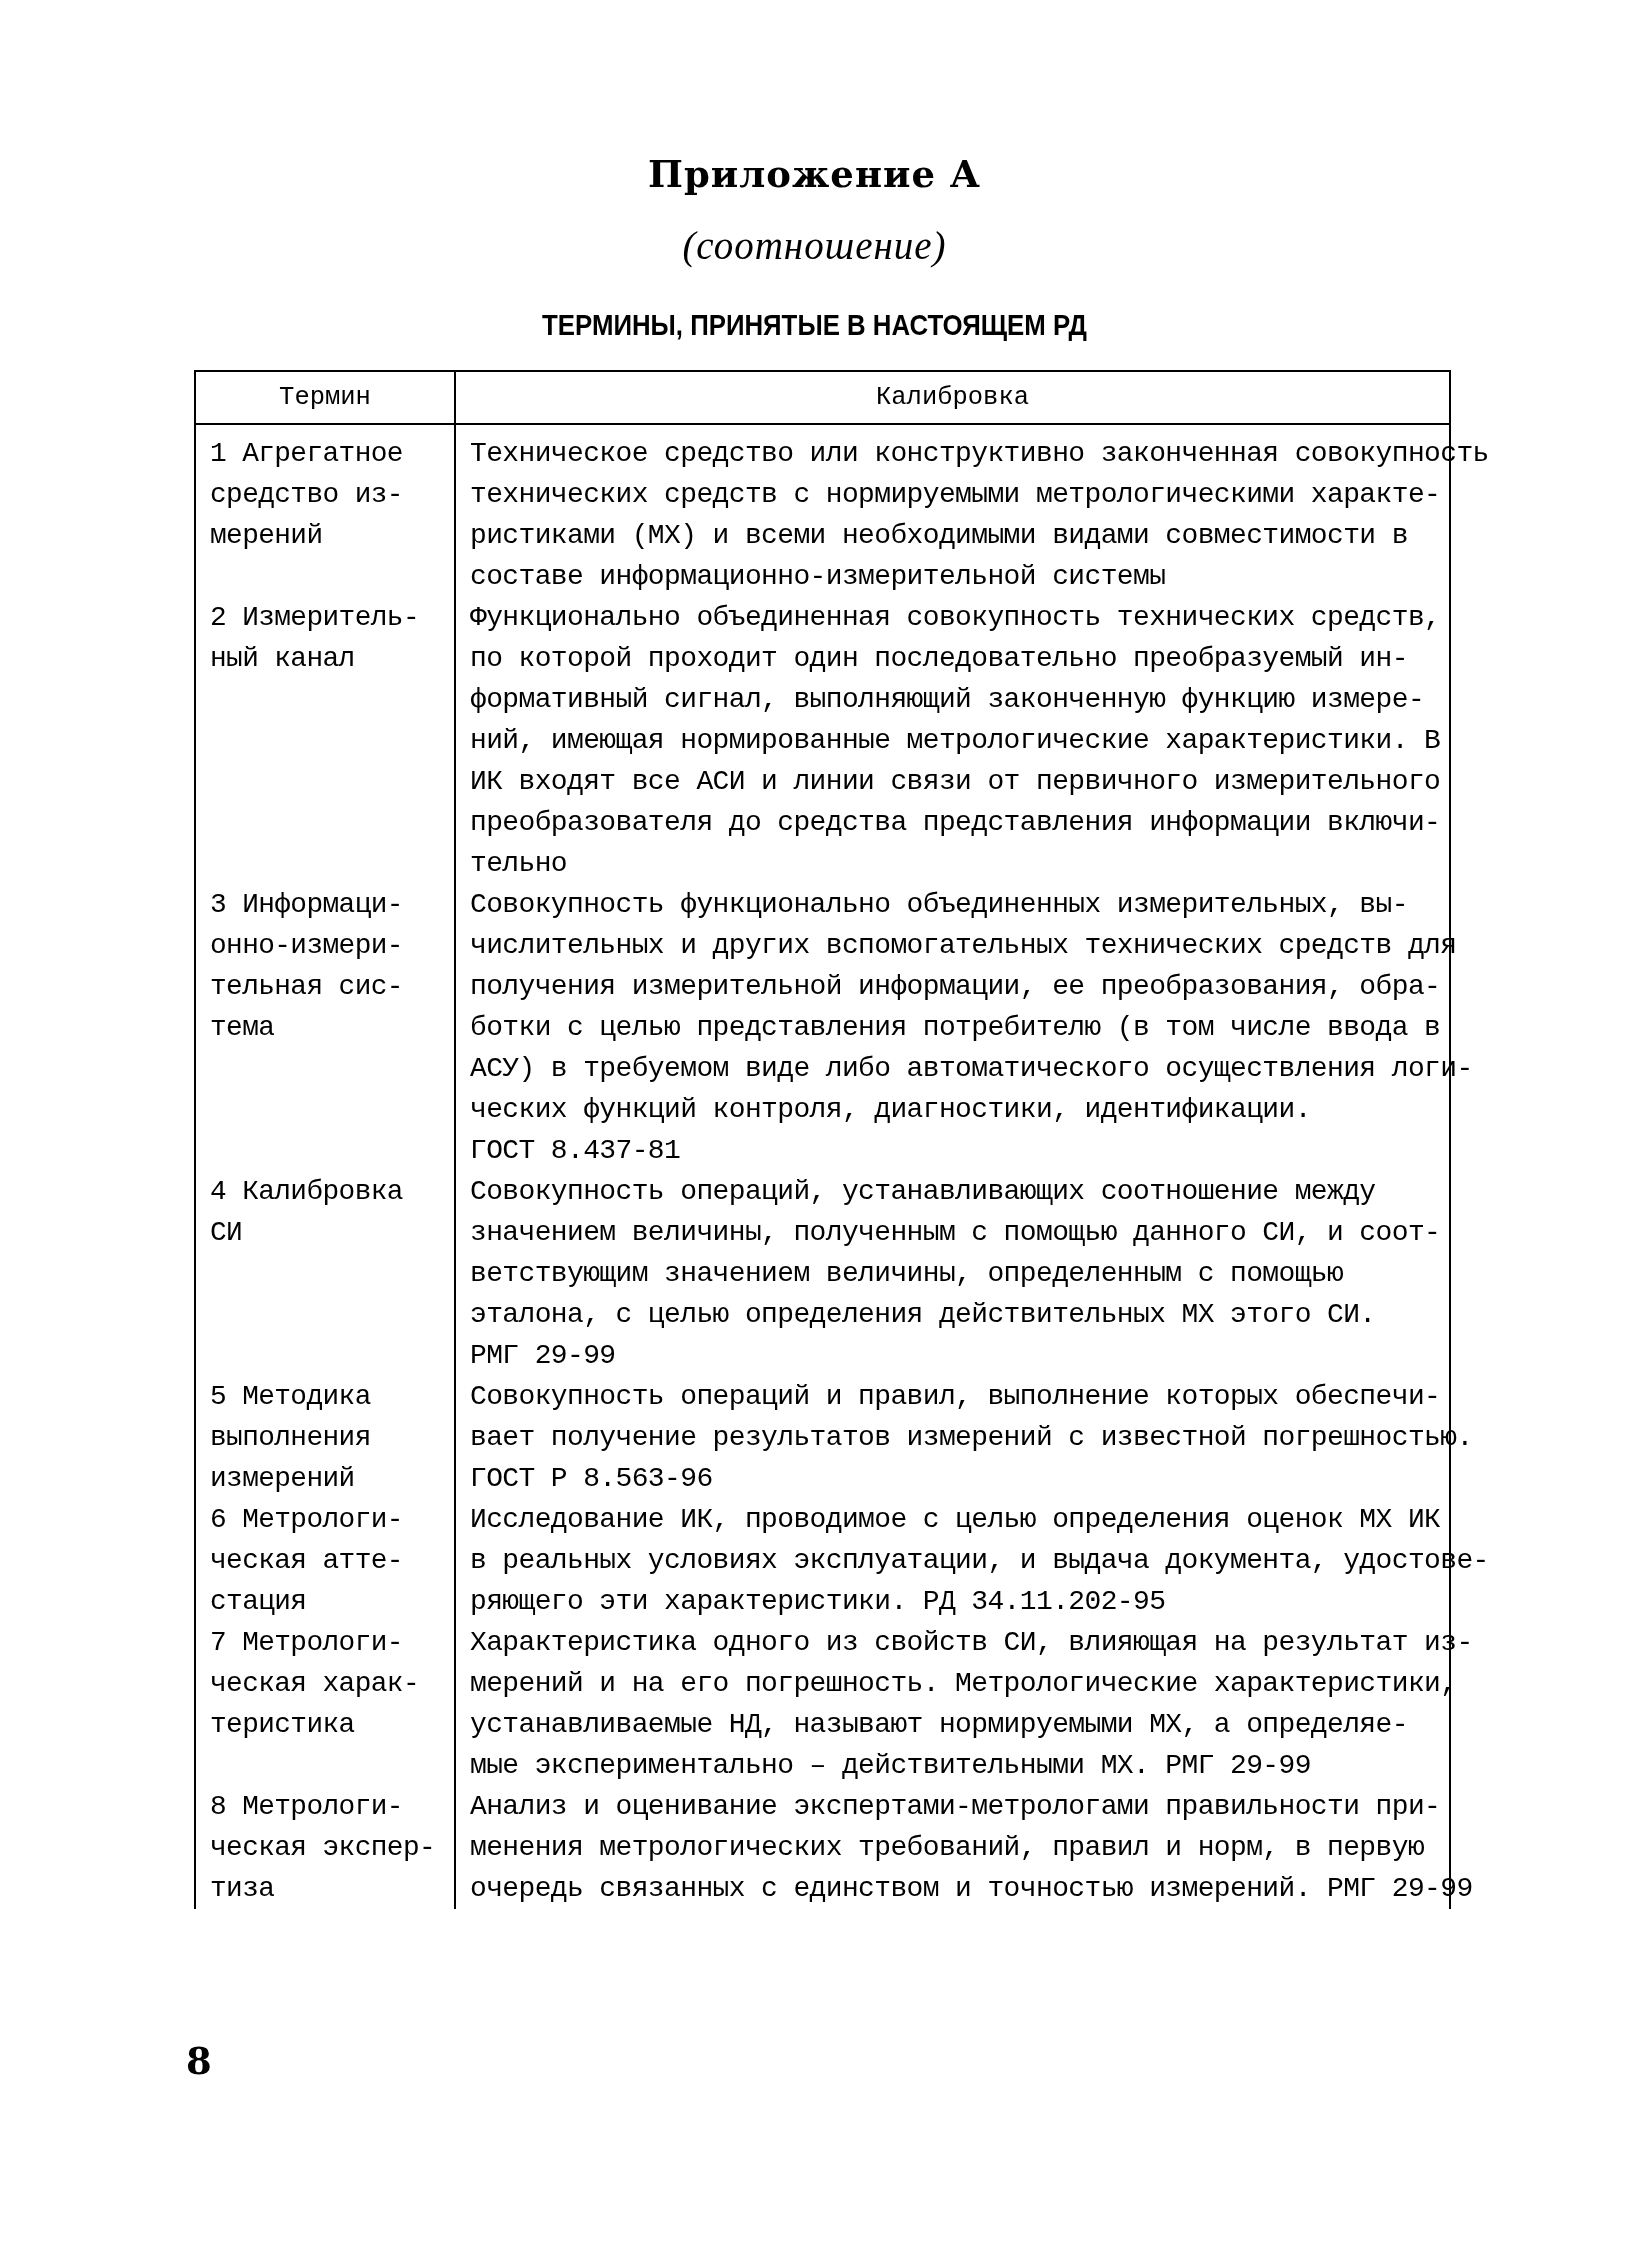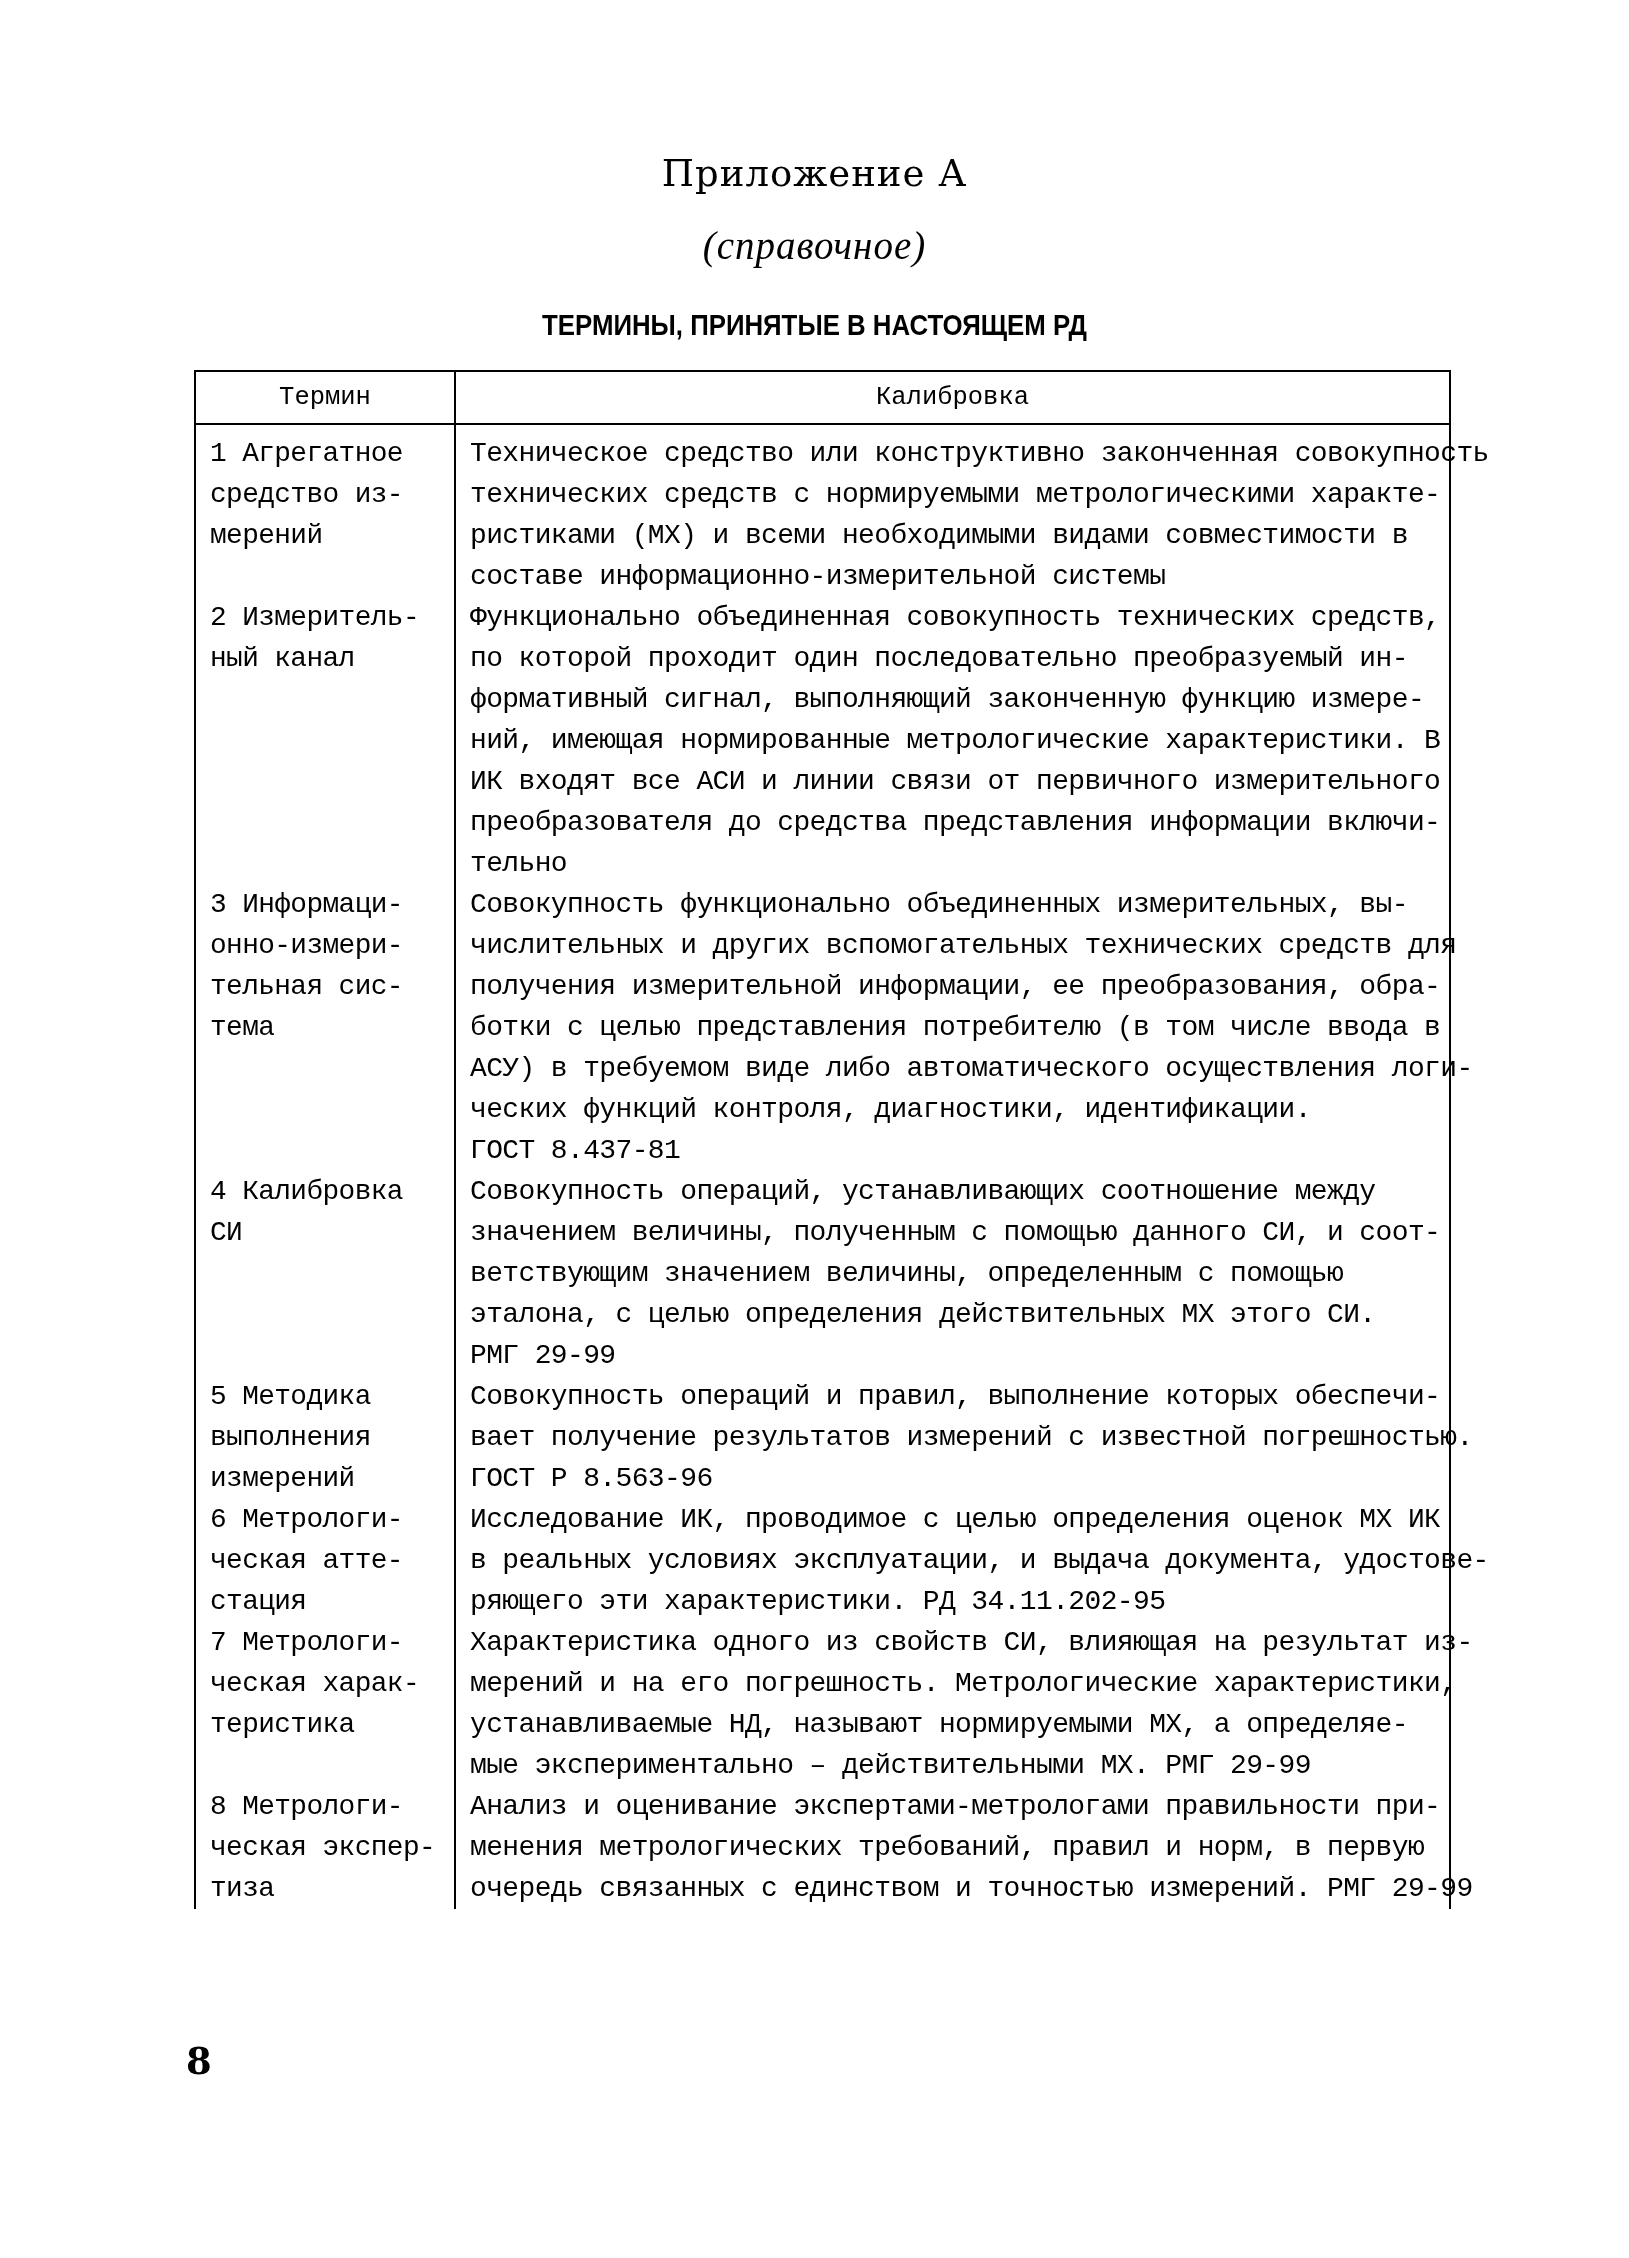--- a/index.html
+++ b/index.html
@@ -2,21 +2,21 @@
 <html><head>
 <meta charset="utf-8">
 <style>
   html, body { margin: 0; padding: 0; background: #ffffff; }
   body { width: 1629px; height: 2258px; position: relative; overflow: hidden; color: #000; }
   .page { position: absolute; left: 0; top: 0; width: 1629px; height: 2258px; }
 
   .appendix-title {
     position: absolute; left: 0; width: 1629px; top: 152px;
     text-align: center; font-family: "DejaVu Serif", "Liberation Serif", serif;
-    font-weight: normal; font-size: 37px; letter-spacing: 1px;
+    font-weight: bold; font-size: 37px; letter-spacing: 1px;
   }
   .appendix-sub {
     position: absolute; left: 0; width: 1629px; top: 223px;
     text-align: center; font-family: "Liberation Serif", "DejaVu Serif", serif;
     font-style: italic; font-size: 39px; letter-spacing: 1px;
   }
   .section-title {
     position: absolute; left: 0; width: 1629px; top: 308px;
     text-align: center; font-family: "Liberation Sans", sans-serif;
     font-weight: bold; font-size: 30px; transform: scaleX(0.86); transform-origin: center;
@@ -49,21 +49,21 @@
     position: absolute; left: 186px; top: 2039px;
     font-family: "DejaVu Serif", "Liberation Serif", serif;
     font-weight: bold; font-size: 37px;
   }
 </style>
 </head>
 <body>
 
 <div class="page">
   <div class="appendix-title">Приложение А</div>
-  <div class="appendix-sub">(справочное)</div>
+  <div class="appendix-sub">(соотношение)</div>
   <div class="section-title">ТЕРМИНЫ, ПРИНЯТЫЕ В НАСТОЯЩЕМ РД</div>
 
   <table class="tbl">
     <colgroup>
         <col class="c1">
         <col class="c2">
       </colgroup>
     <thead>
       <tr>
         <th>Термин</th>

